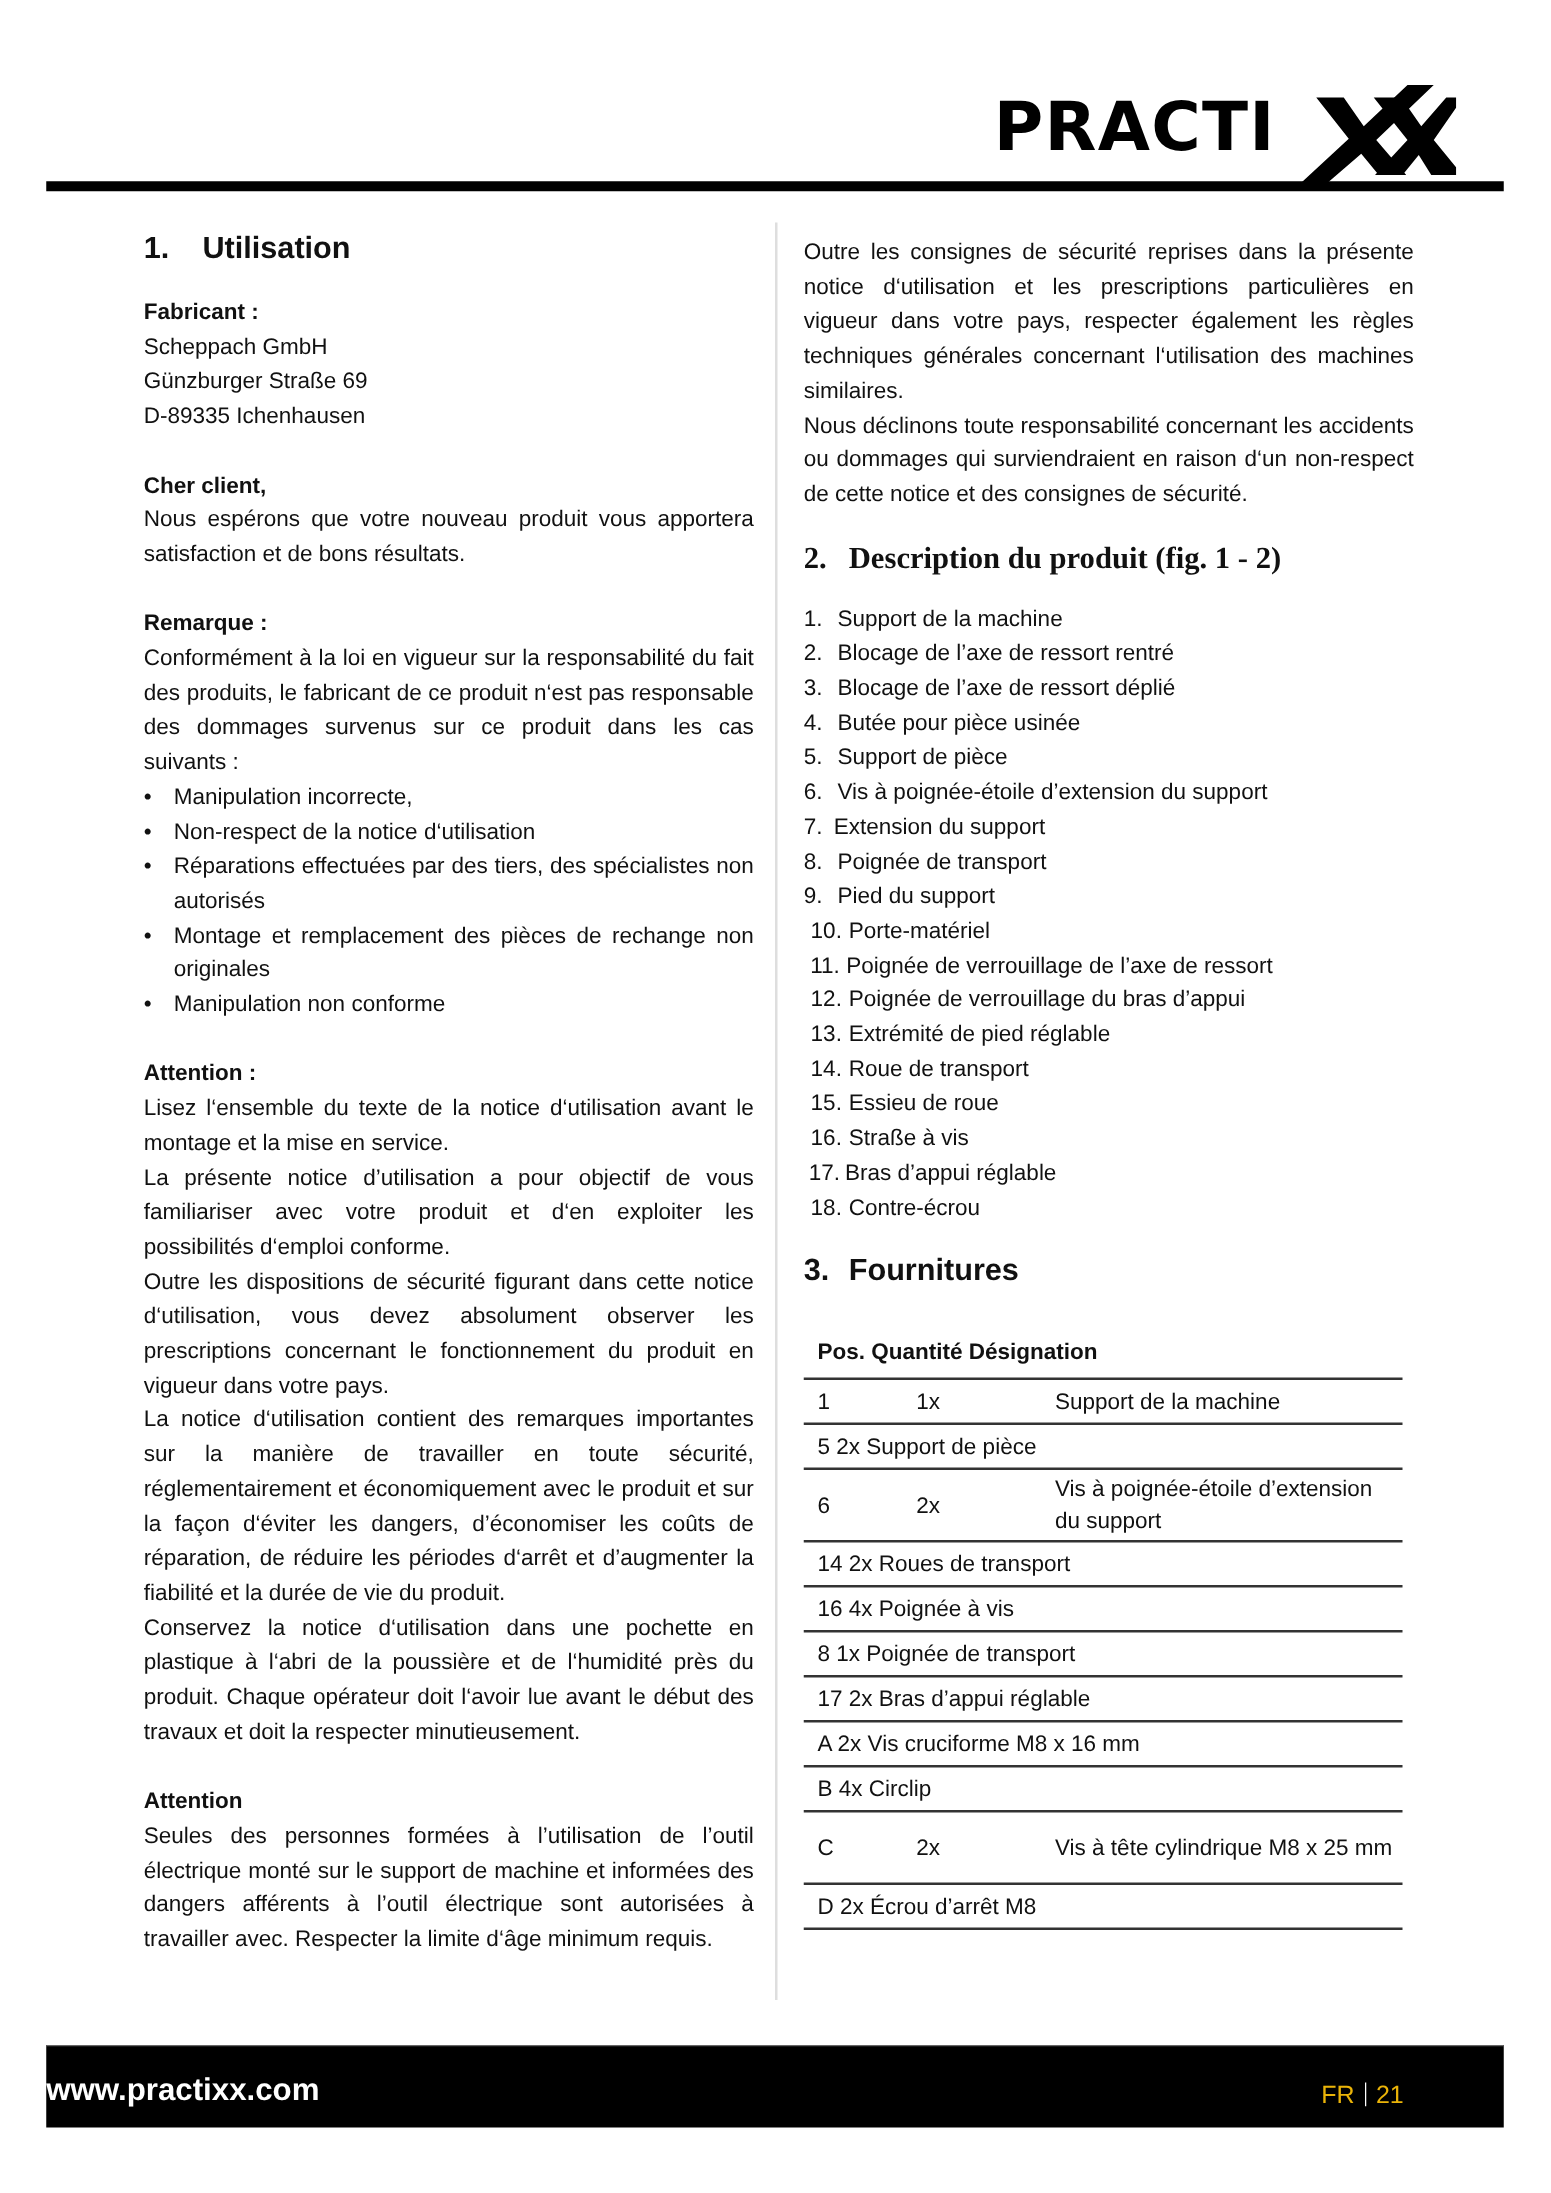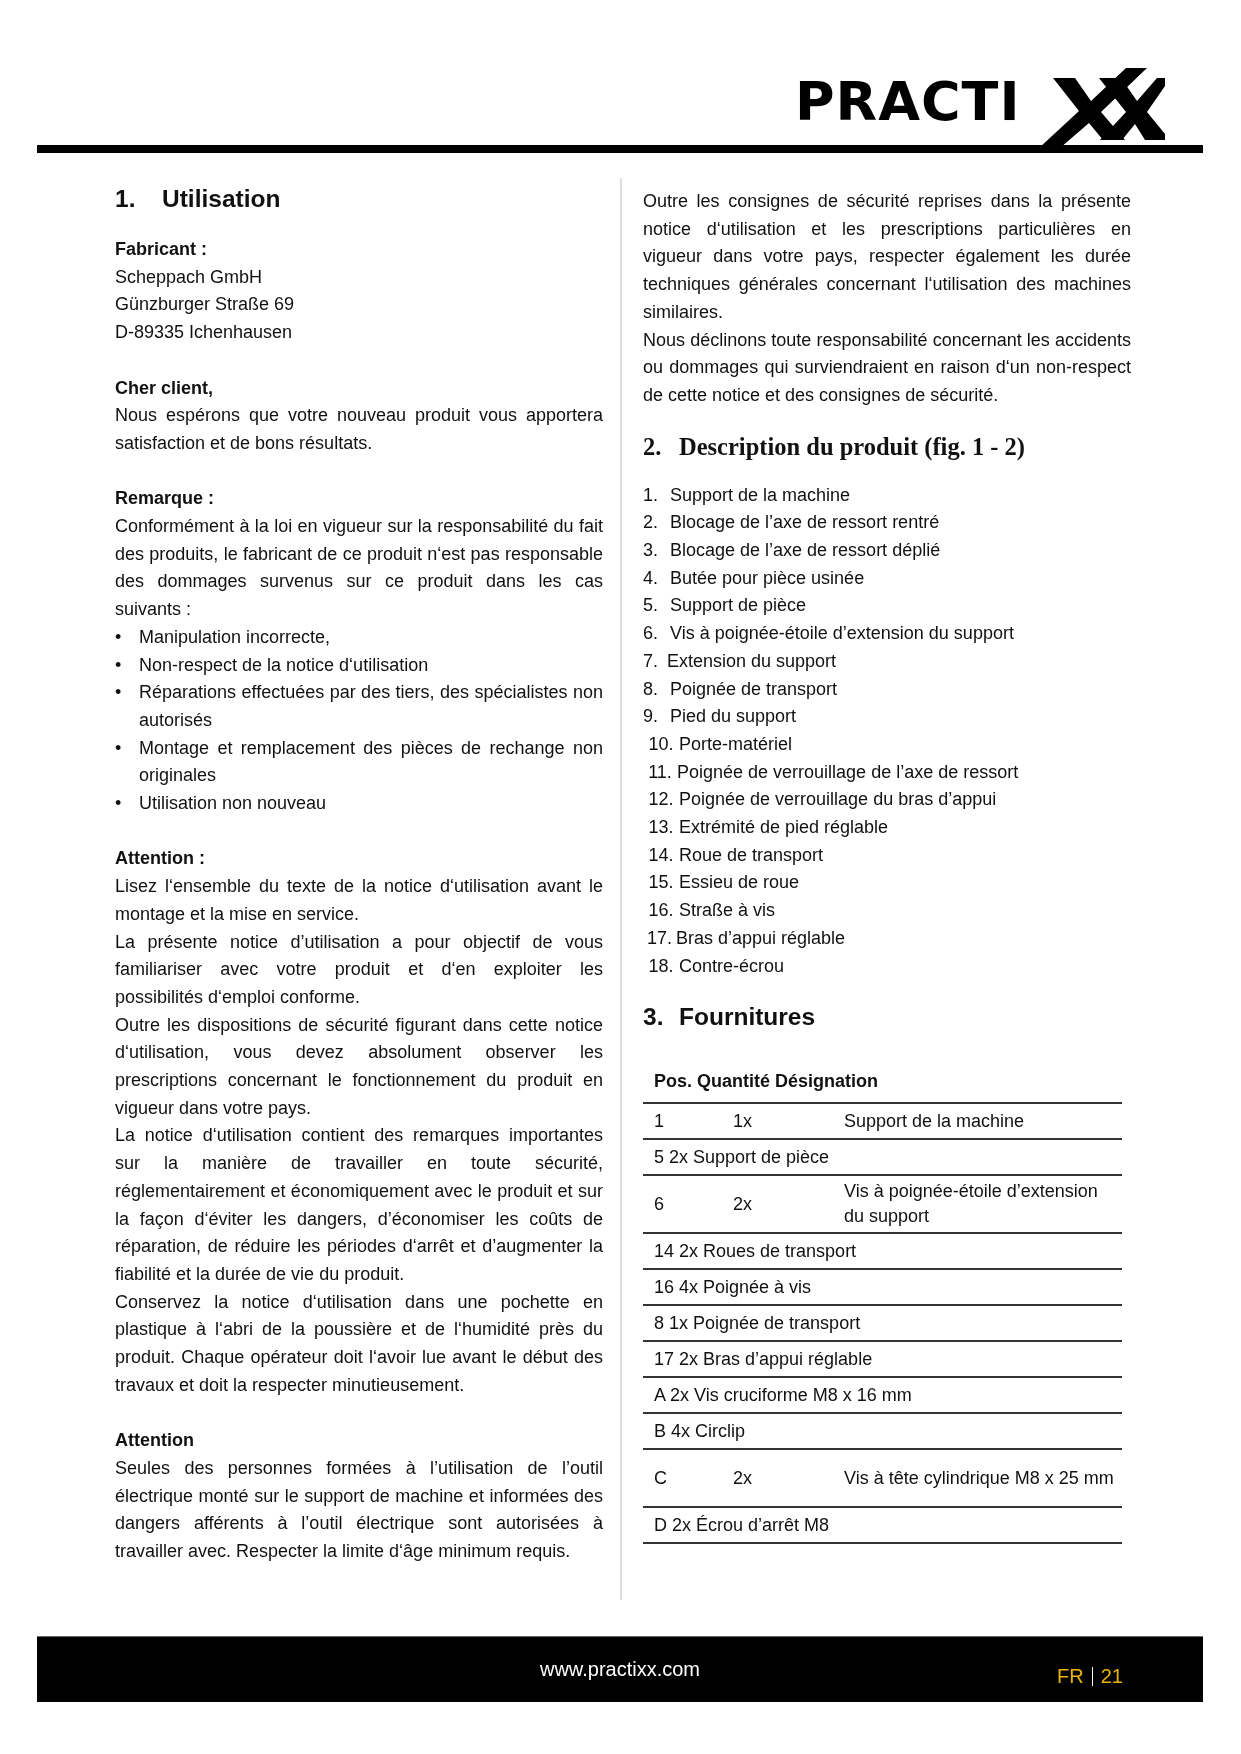--- a/index.html
+++ b/index.html
@@ -99,24 +99,23 @@
       position: absolute;
       left: 37px; top: 1636px;
       width: 1166px; height: 66px;
       background: #000;
       border-top: 1px solid #666;
     }
     .footer .url {
       position: absolute;
       left: 0; right: 0;
       top: 21px;
-      text-align: center;
       color: #fff;
-      font-weight: normal;
-      font-size: 20px;
+      font-weight: bold;
+      font-size: 25px;
     }
     .footer .page {
       position: absolute;
       right: 80px; top: 28px;
       color: #eab308;
       font-size: 20px;
     }
     .footer .page .sep {
       display: inline-block;
       width: 1px; height: 19px;
@@ -158,21 +157,21 @@
   <div class="block-gap"></div>
 
   <div>
     <div class="label">Remarque :</div>
     <div class="justify">Conformément à la loi en vigueur sur la responsabilité du fait des produits, le fabricant de ce produit n‘est pas responsable des dommages survenus sur ce produit dans les cas suivants :</div>
     <ul class="bullets">
       <li class="justify">Manipulation incorrecte,</li>
       <li class="justify">Non-respect de la notice d‘utilisation</li>
       <li class="justify">Réparations effectuées par des tiers, des spécialistes non autorisés</li>
       <li class="justify">Montage et remplacement des pièces de rechange non originales</li>
-      <li class="justify">Utilisation non nouveau</li>
+      <li class="justify">Manipulation non conforme</li>
     </ul>
   </div>
   <div class="block-gap"></div>
 
   <div>
     <div class="label">Attention :</div>
     <p class="justify">Lisez l‘ensemble du texte de la notice d‘utilisation avant le montage et la mise en service.</p>
     <p class="justify">La présente notice d’utilisation a pour objectif de vous familiariser avec votre produit et d‘en exploiter les possibilités d‘emploi conforme.</p>
     <p class="justify">Outre les dispositions de sécurité figurant dans cette notice d‘utilisation, vous devez absolument observer les prescriptions concernant le fonctionnement du produit en vigueur dans votre pays.</p>
     <p class="justify">La notice d‘utilisation contient des remarques importantes sur la manière de travailler en toute sécurité, réglementairement et économiquement avec le produit et sur la façon d‘éviter les dangers, d’économiser les coûts de réparation, de réduire les périodes d‘arrêt et d’augmenter la fiabilité et la durée de vie du produit.</p>
@@ -180,21 +179,21 @@
   </div>
   <div class="block-gap"></div>
 
   <div>
     <div class="label">Attention</div>
     <p class="justify">Seules des personnes formées à l’utilisation de l’outil électrique monté sur le support de machine et informées des dangers afférents à l’outil électrique sont autorisées à travailler avec. Respecter la limite d‘âge minimum requis.</p>
   </div>
 </div>
 
 <div class="col col-right">
-  <p class="justify">Outre les consignes de sécurité reprises dans la présente notice d‘utilisation et les prescriptions particulières en vigueur dans votre pays, respecter également les durée techniques générales concernant l‘utilisation des machines similaires.</p>
+  <p class="justify">Outre les consignes de sécurité reprises dans la présente notice d‘utilisation et les prescriptions particulières en vigueur dans votre pays, respecter également les règles techniques générales concernant l‘utilisation des machines similaires.</p>
   <p class="justify">Nous déclinons toute responsabilité concernant les accidents ou dommages qui surviendraient en raison d‘un non-respect de cette notice et des consignes de sécurité.</p>
 
   <div class="h2" style="margin-top:22px; margin-bottom:20px;font-family:Liberation Serif, serif;">
     <span class="num">2.</span><span>Description du produit (fig. 1 - 2)</span>
   </div>
 
   <ol class="parts">
     <li><span class="pn">1.</span><span>Support de la machine</span></li>
     <li><span class="pn">2.</span><span>Blocage de l’axe de ressort rentré</span></li>
     <li><span class="pn">3.</span><span>Blocage de l’axe de ressort déplié</span></li>

